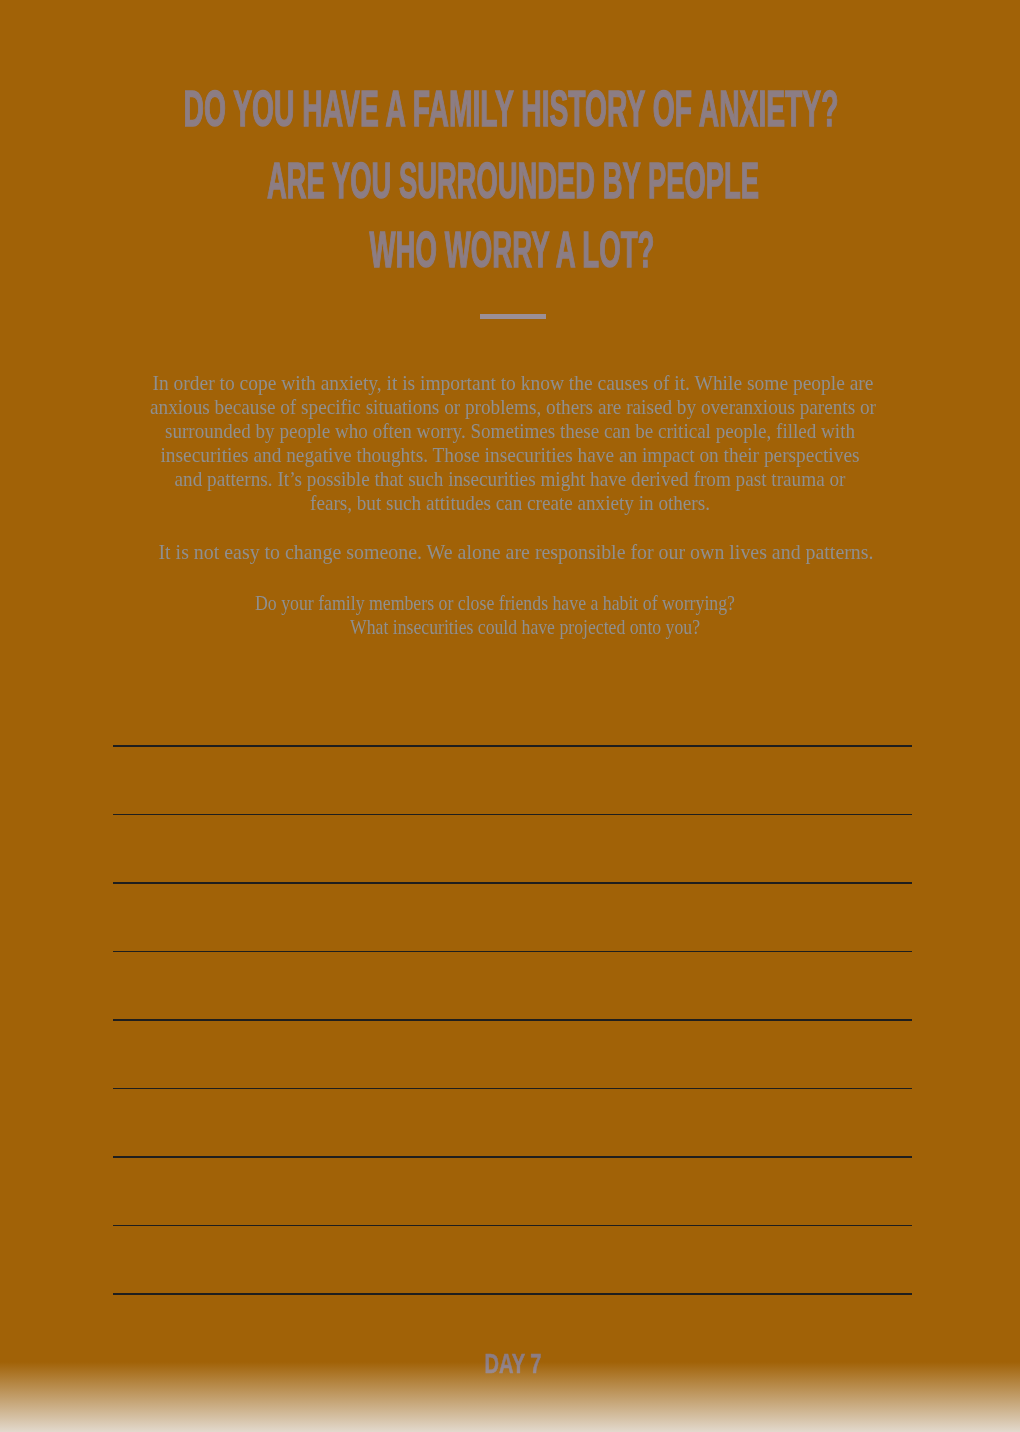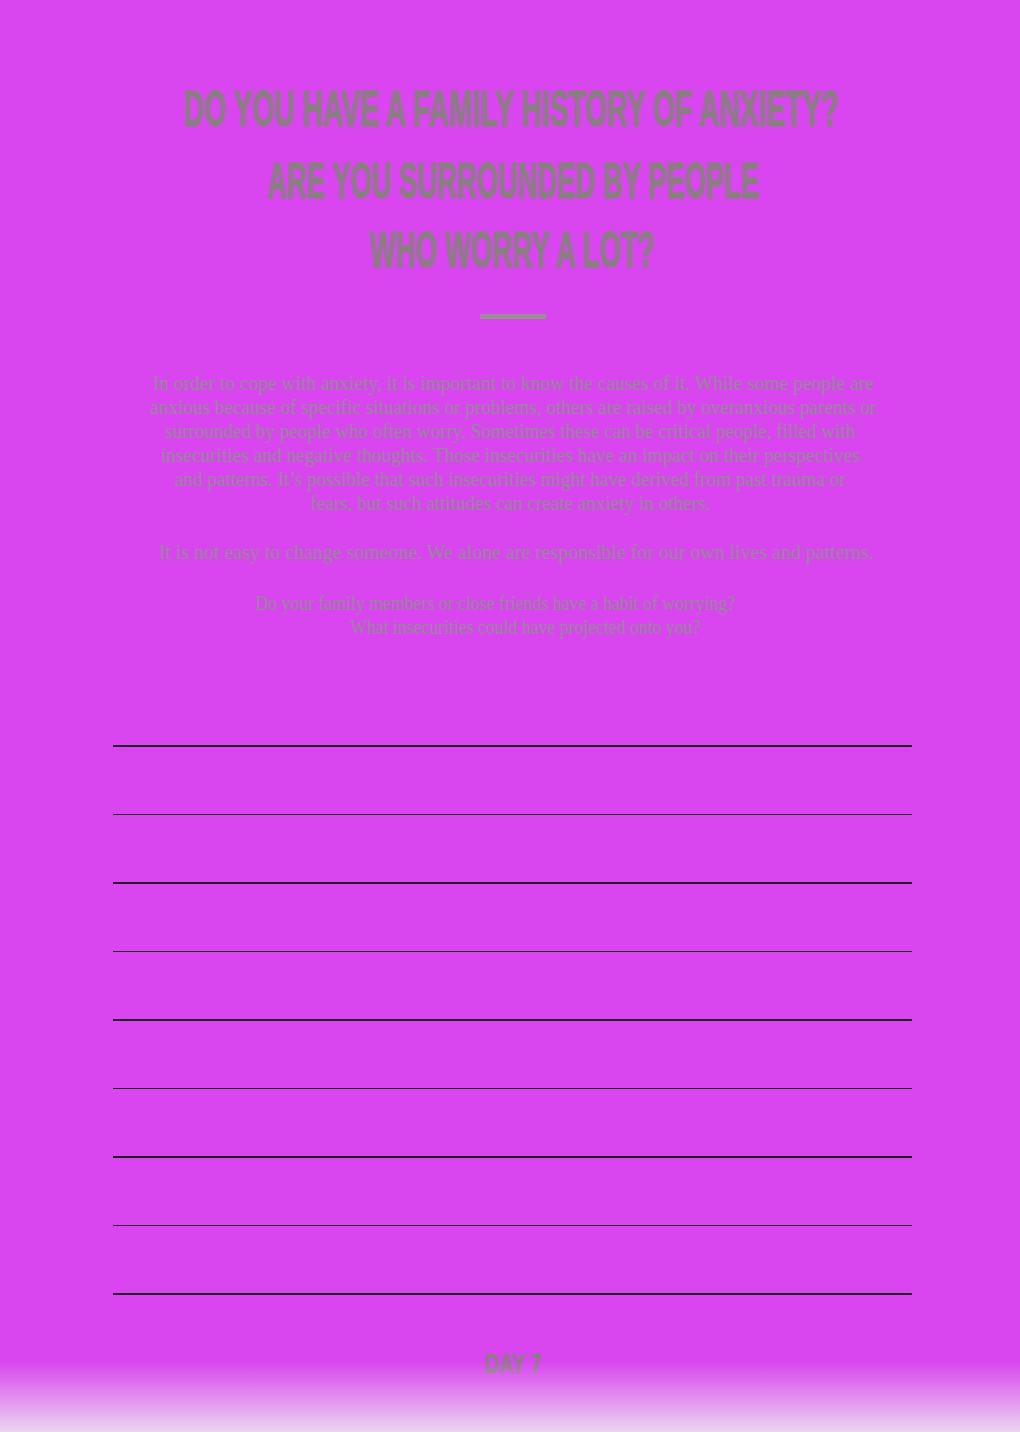--- a/index.html
+++ b/index.html
@@ -11,21 +11,21 @@
   html,body{margin:0;padding:0;}
   body{
     width:1020px;height:1432px;
     background:#ffffff;
     font-family:"Liberation Serif",serif;
     overflow:hidden;
   }
   .page{
     position:relative;
     width:1020px;height:1432px;
-    background:#d946ef;
+    background:#a16207;
   }
   .text-layer{
     position:absolute;left:0;top:0;
     width:1020px;height:1432px;
     display:block;
   }
   .title-text{
     font-family:"Liberation Sans",sans-serif;
     font-weight:700;
     font-size:50px;

